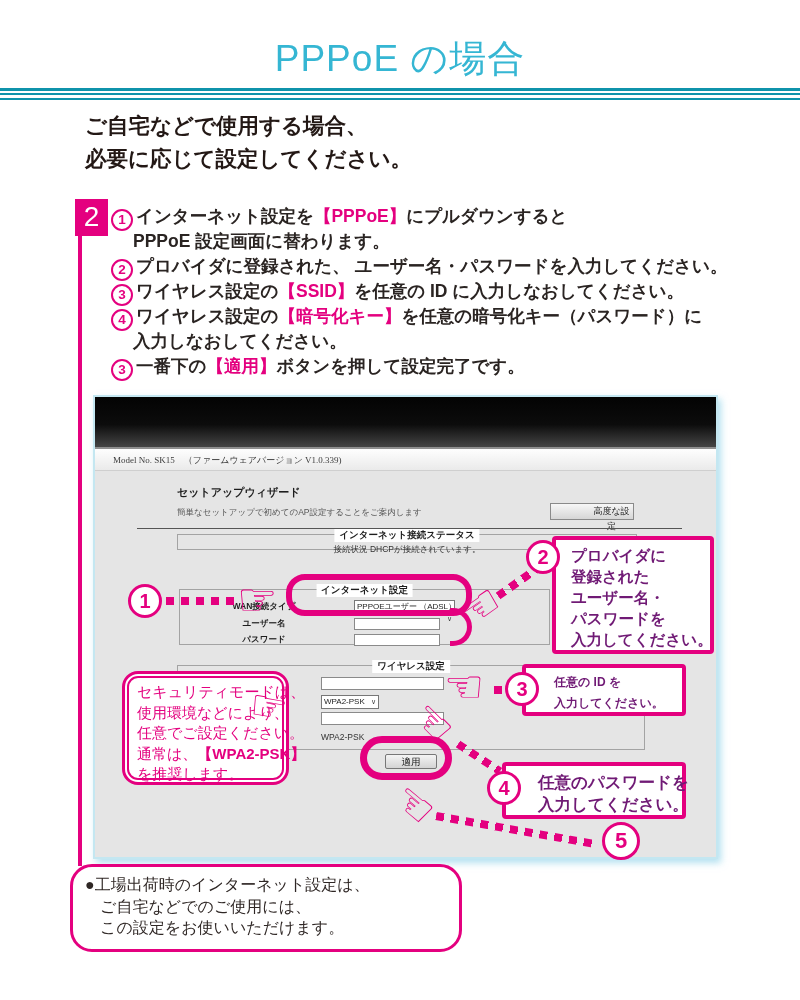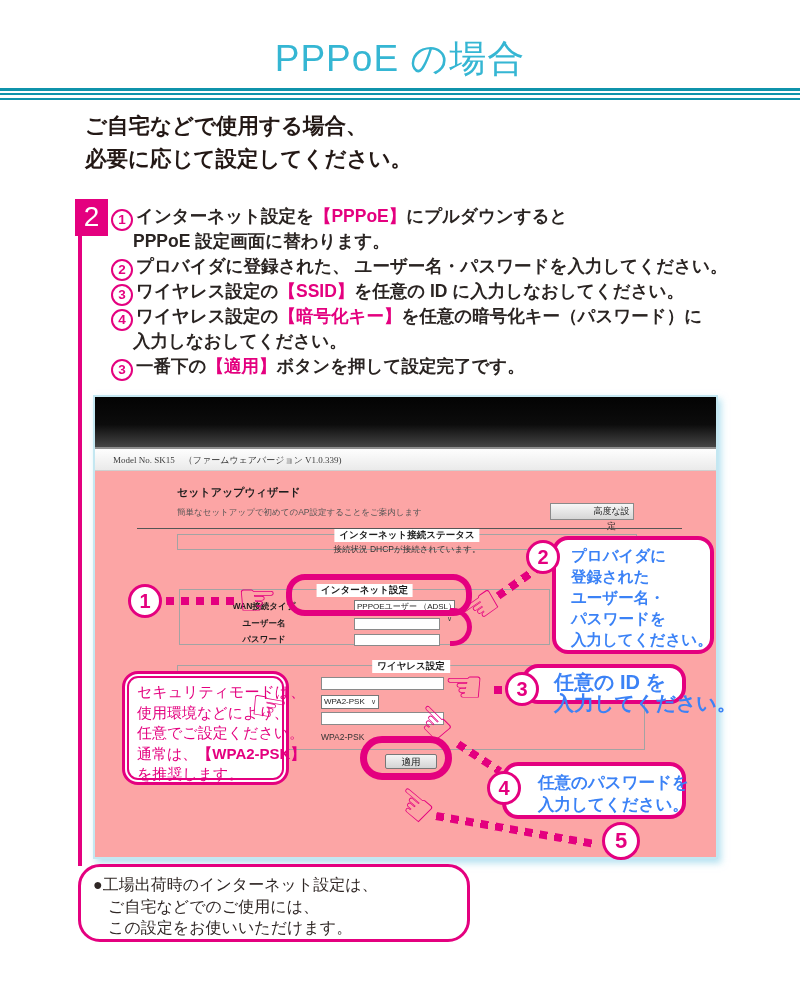--- a/index.html
+++ b/index.html
@@ -17,21 +17,21 @@
   
   .instructions{position:absolute;left:111px;top:204px;width:690px;font-size:17.5px;
                 font-weight:bold;color:#2a2422;}
   .iline{height:25px;line-height:25px;white-space:nowrap;}
   .iline.indent{padding-left:22px;}
   .cnum{display:inline-block;width:18px;height:18px;border:2px solid #e4007f;border-radius:50%;
         color:#e4007f;font-size:13.5px;line-height:18px;text-align:center;font-weight:bold;
         vertical-align:-2px;margin-right:3px;background:#fff;}
   .hl{color:#e4007f;font-weight:bold;}
   
-  .shot{position:absolute;left:93px;top:395px;width:625px;height:464px;background:#fca5a5;
+  .shot{position:absolute;left:93px;top:395px;width:625px;height:464px;background:#e5e5e5;
         border:2px solid #c4e7f1;box-shadow:3px 4px 7px rgba(130,205,230,.6);box-sizing:border-box;z-index:1;}
   .shot *{box-sizing:border-box;}
   .s-header{position:absolute;left:0;top:0;width:100%;height:52px;
             background:linear-gradient(180deg,#030303 0%,#0c0c0c 55%,#454545 100%);
             border-bottom:2px solid #8f8f8f;}
   .s-modelbar{position:absolute;left:0;top:52px;width:100%;height:22px;
               background:linear-gradient(#fefefe,#eaeaea);border-bottom:1px solid #cfcfcf;
               font-family:"Liberation Serif","DejaVu Serif",serif;font-size:9px;color:#3c3c3c;
               line-height:22px;padding-left:18px;}
   .s-wiztitle{position:absolute;left:82px;top:88px;font-size:11px;font-weight:bold;color:#1d1d1d;}
@@ -67,35 +67,35 @@
   .ring1{left:286px;top:574px;width:186px;height:42px;border-radius:19px;}
   .ring-apply{left:360px;top:736px;width:92px;height:44px;border-width:7px;border-radius:22px;}
   .ccirc{position:absolute;width:34px;height:34px;border:3px solid #e4007f;border-radius:50%;
          background:#fff;color:#e4007f;font-weight:bold;font-size:20px;text-align:center;
          line-height:29px;z-index:6;box-sizing:border-box;}
   .dots{position:absolute;height:8px;z-index:3;
         background:repeating-linear-gradient(90deg,#e4007f 0 8px,transparent 8px 15px);
         transform-origin:left center;}
   .hand{position:absolute;color:#e4007f;font-size:45px;line-height:1;z-index:5;
         font-family:"DejaVu Sans",sans-serif;}
-  .callout{position:absolute;background:#fff;border:4.5px solid #e4007f;border-radius:16px;
-           color:#3b82f6;font-weight:bold;z-index:5;box-sizing:border-box;}
+  .callout{position:absolute;background:#fff;border:4.5px solid #e4007f;border-radius:4px;
+           color:#701a75;font-weight:bold;z-index:5;box-sizing:border-box;}
   .callout div{white-space:nowrap;}
   .co2{left:552px;top:536px;width:162px;height:118px;font-size:15.5px;line-height:21px;padding:5px 0 0 15px;}
-  .co3{left:522px;top:664px;width:164px;height:40px;font-size:20px;line-height:21px;padding:4px 0 0 28px;}
+  .co3{left:522px;top:664px;width:164px;height:52px;font-size:12px;line-height:21px;padding:4px 0 0 28px;}
   .co4{left:502px;top:762px;width:184px;height:57px;font-size:16.5px;line-height:22px;padding:5px 0 0 32px;}
   .secnote{position:absolute;left:122px;top:671px;width:167px;height:114px;border:3px solid #e4007f;
            border-radius:16px;z-index:5;background:#fff;box-sizing:border-box;}
   .secnote .inner{position:absolute;left:2px;top:2px;right:2px;bottom:2px;border:2px solid #e4007f;
                   border-radius:11px;padding:4px 0 0 8px;color:#e4007f;font-size:15px;line-height:20.5px;
                   white-space:nowrap;}
   .bracket{position:absolute;left:450px;top:608px;width:22px;height:38px;border:5px solid #e4007f;
            border-left:none;border-radius:0 19px 19px 0;z-index:4;box-sizing:border-box;}
   
-  .note{position:absolute;left:78px;top:864px;width:392px;height:78px;border:3.5px solid #e4007f;
+  .note{position:absolute;left:70px;top:864px;width:392px;height:88px;border:3.5px solid #e4007f;
         border-radius:22px;box-sizing:border-box;padding:7px 0 0 12px;font-size:16px;line-height:21.5px;
         color:#2f2725;background:#fff;z-index:2;}
   .note .ind{padding-left:15px;}
 </style>
 </head>
 <body>
 
 <div class="canvas">
 
   <div class="title">PPPoE の場合</div>

